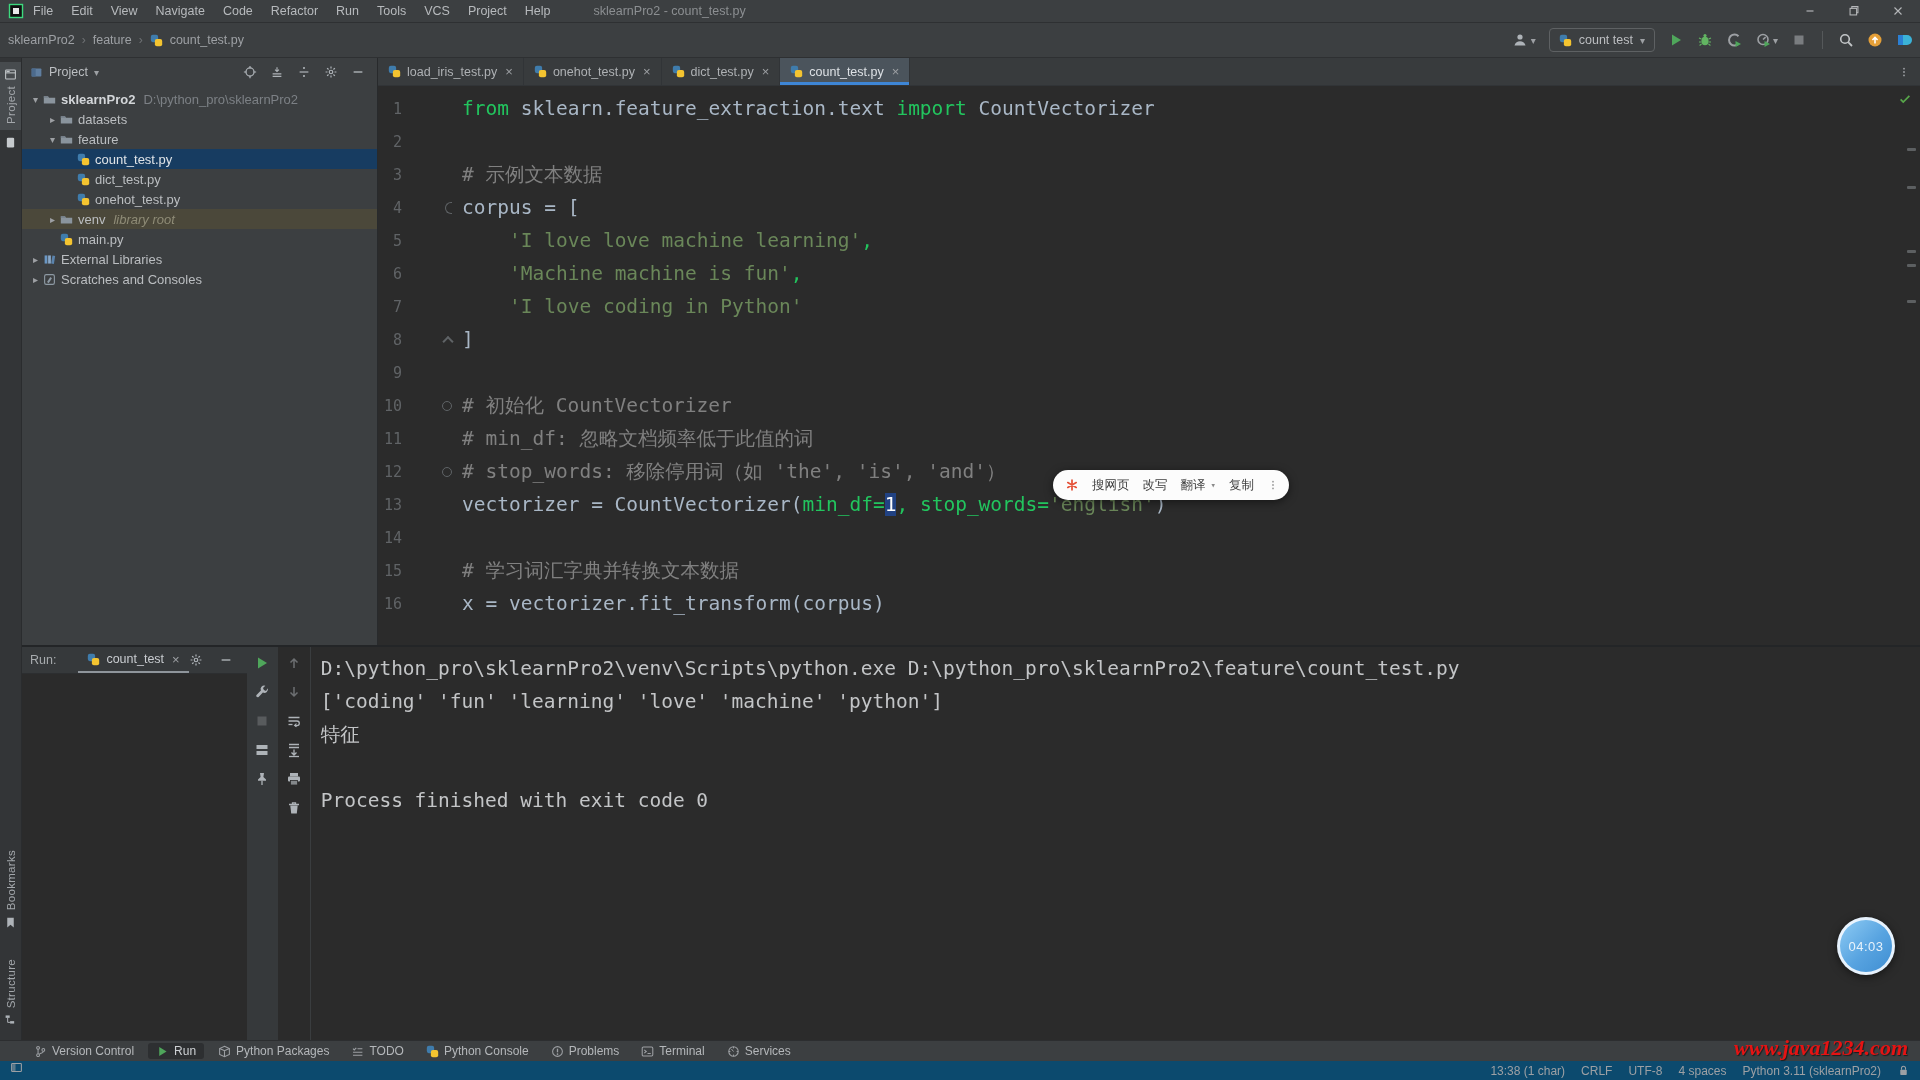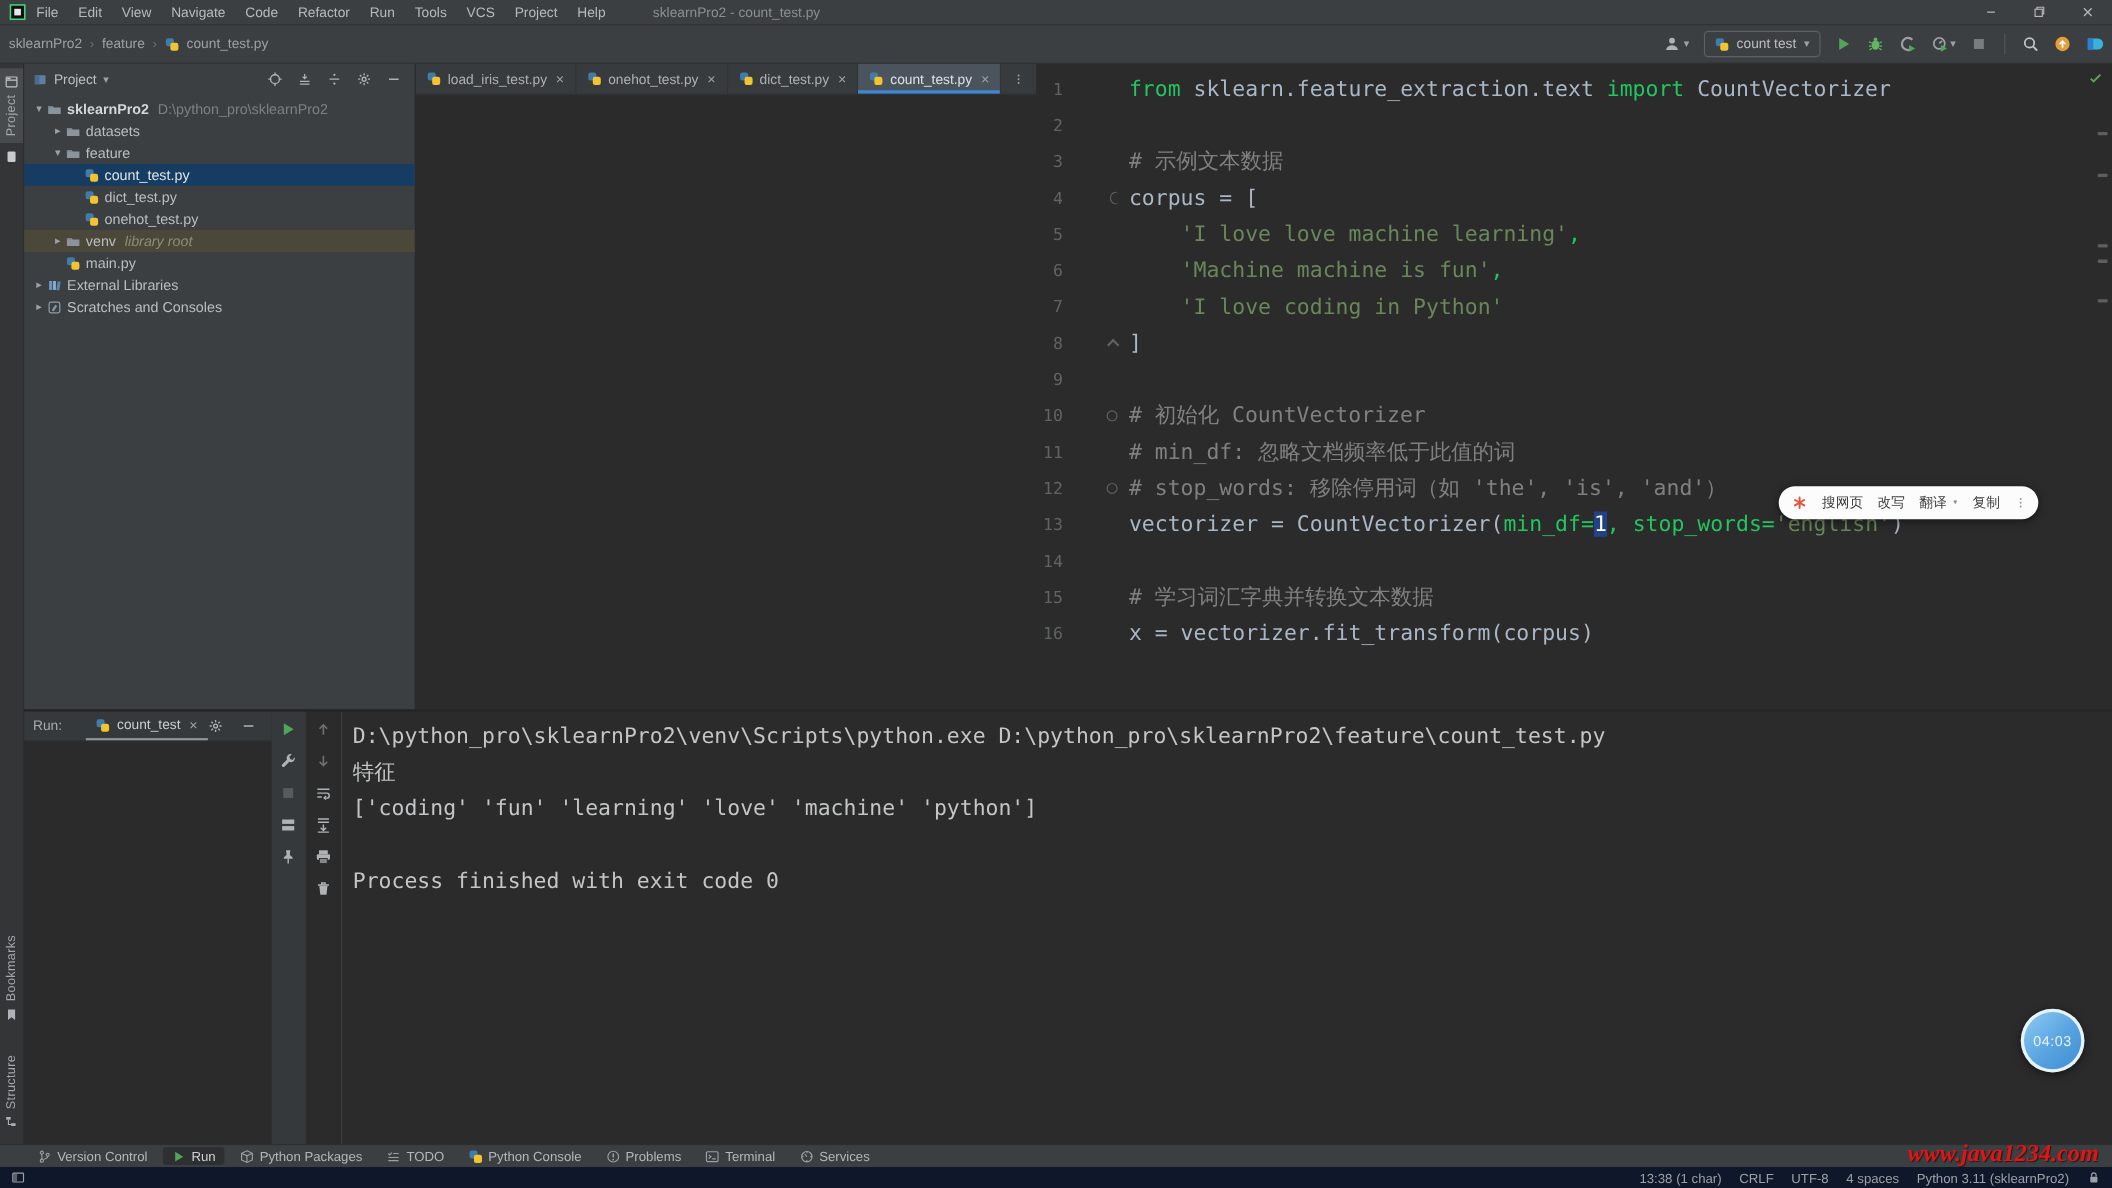--- a/index.html
+++ b/index.html
@@ -50,21 +50,21 @@
   .trow .chev{width:15px;color:#9da0a4;font-size:10px;text-align:center;flex:none}
   .trow .ic{margin-right:5px}
   .tlabel.bold{font-weight:bold;color:#d3d6d9}
   .textra{margin-left:8px;color:#7c8085}
   .trow.sel{background:#173c61}
   .trow.sel .tlabel{color:#dfe3e7}
   .trow.exc{background:#4b483a}
   .trow.exc .textra{font-style:italic;color:#8f8c77}
 
   
-  .editor{flex:1;display:flex;flex-direction:row;min-width:0;background:#2b2b2b;position:relative}
+  .editor{flex:1;display:flex;flex-direction:column;min-width:0;background:#2b2b2b;position:relative}
   .tabbar{height:28px;background:#383b3d;border-bottom:1px solid #313437;display:flex;align-items:stretch;flex:none}
   .tab{display:flex;align-items:center;gap:6px;padding:0 10px;font-size:12.5px;color:#aeb1b4;border-right:1px solid #313437}
   .tab.active{background:#4b545c;color:#dde1e5;box-shadow:inset 0 -3px 0 #3e86d6}
   .tab-close{color:#9da0a4;font-size:13px;margin-left:2px}
   .tab-kebab{margin-left:auto;display:flex;align-items:center;padding:0 10px}
 
   .editor-body{flex:1;position:relative;overflow:hidden;font-family:"DejaVu Sans Mono","Liberation Mono",monospace;font-size:19.5px}
   .code-lines{padding-top:6px}
   .cl{display:flex;height:33px;align-items:center;white-space:pre}
   .g-num{width:24px;text-align:right;color:#606366;font-size:15px;flex:none}
@@ -94,21 +94,21 @@
   .run-gutter{width:64px;display:flex;flex:none;border-right:1px solid #3a3d3f}
   .rg-col{width:32px;display:flex;flex-direction:column;align-items:center;gap:13px;padding-top:8px}
   .rg-col.first{background:#36393b}
   .console{flex:1;padding:5px 0 0 10px;font-family:"DejaVu Sans Mono","Liberation Mono",monospace;font-size:19.5px;color:#c3c5c7;white-space:pre;overflow:hidden}
   .con-line{height:33px;line-height:33px}
 
   
   .toolrow{height:21px;background:#3c3f41;border-top:1px solid #2c2e30;display:flex;align-items:center;padding-left:26px;gap:6px;flex:none}
   .tbtn{display:flex;align-items:center;gap:5px;padding:1px 8px;border-radius:3px;font-size:12px;color:#b4b7ba}
   .tbtn.active{background:#2d2f31;color:#cdd0d3}
-  .statusrow{height:19px;background:#0f172a;display:flex;align-items:center;padding:0 10px;font-size:12px;color:#9da0a4;flex:none}
+  .statusrow{height:19px;background:#0c4a6e;display:flex;padding:0 10px;font-size:12px;color:#9da0a4;flex:none}
   .status-right{margin-left:auto;display:flex;align-items:center;gap:16px}
 
   
   .watermark{position:absolute;right:12px;top:1035px;font-family:"Liberation Serif",serif;font-style:italic;font-weight:bold;
     font-size:22px;color:#e51313;z-index:20;text-shadow:1px 1px 1px rgba(0,0,0,.55)}
   .timer-badge{position:absolute;left:1837px;top:917px;width:58px;height:58px;border-radius:50%;
     border:3px solid rgba(243,249,255,.92);background:linear-gradient(135deg,#8ecbf4 0%,#57a3e0 55%,#3f8ed2 100%);
     display:flex;align-items:center;justify-content:center;color:rgba(255,255,255,.85);font-size:13px;letter-spacing:.5px;
     box-shadow:0 2px 8px rgba(0,0,0,.5);z-index:20}
 </style>
@@ -658,21 +658,21 @@
                   </svg>
                 </span>
                 <span class="ic s16">
                   <svg viewBox="0 0 16 16">
                     <path d="M3 4.5h10M6.5 4V2.8h3V4" stroke="#aeb3b8" stroke-width="1.3" fill="none"></path>
                     <path d="M4.3 5.5l.9 8h5.6l.9-8z" fill="#aeb3b8"></path>
                   </svg>
                 </span>
               </div>
           </div>
-          <div id="console" class="console"><div class="con-line">D:\python_pro\sklearnPro2\venv\Scripts\python.exe D:\python_pro\sklearnPro2\feature\count_test.py</div><div class="con-line">特征</div><div class="con-line">['coding' 'fun' 'learning' 'love' 'machine' 'python']</div><div class="con-line"> </div><div class="con-line">Process finished with exit code 0</div></div>
+          <div id="console" class="console"><div class="con-line">D:\python_pro\sklearnPro2\venv\Scripts\python.exe D:\python_pro\sklearnPro2\feature\count_test.py</div><div class="con-line">['coding' 'fun' 'learning' 'love' 'machine' 'python']</div><div class="con-line">特征</div><div class="con-line"> </div><div class="con-line">Process finished with exit code 0</div></div>
         </div>
       </div>
     </div>
   </div>
 
   <div id="toolRow" class="toolrow">
       <div class="tbtn">
         <span class="ic s13">
           <svg viewBox="0 0 16 16">
             <circle cx="5" cy="3.5" r="1.7" fill="none" stroke="#9da0a4" stroke-width="1.3"></circle>

